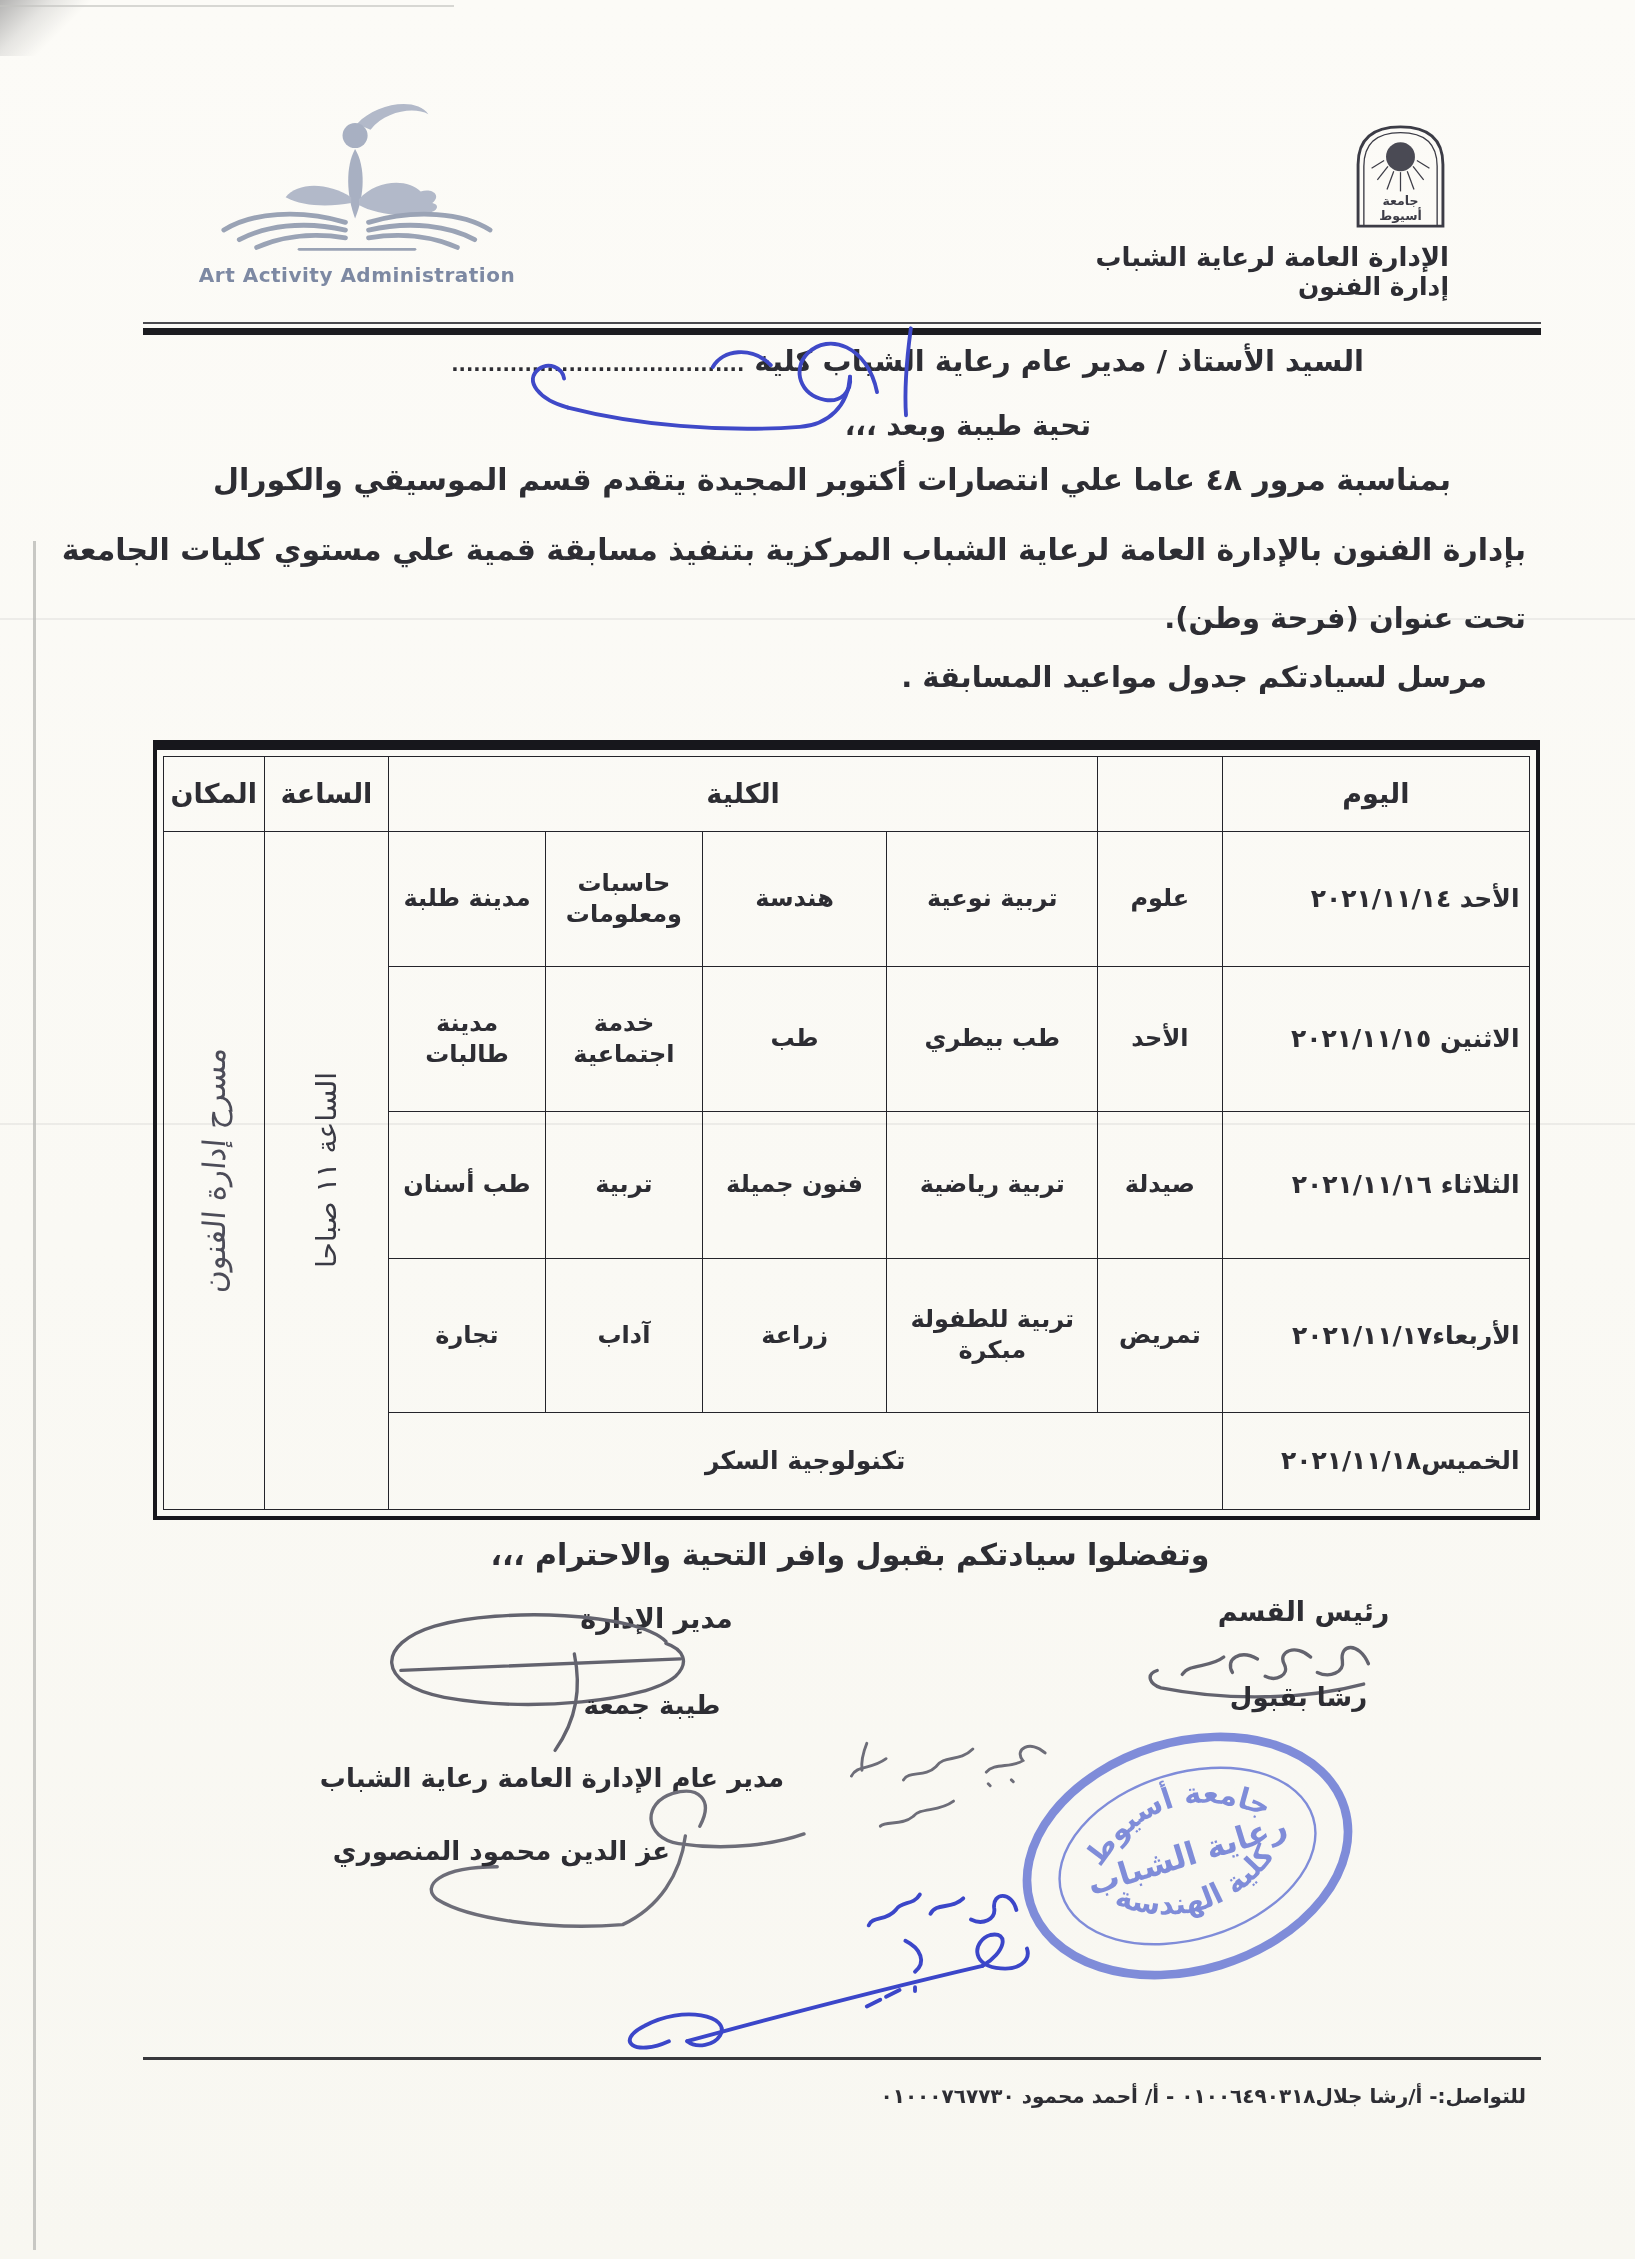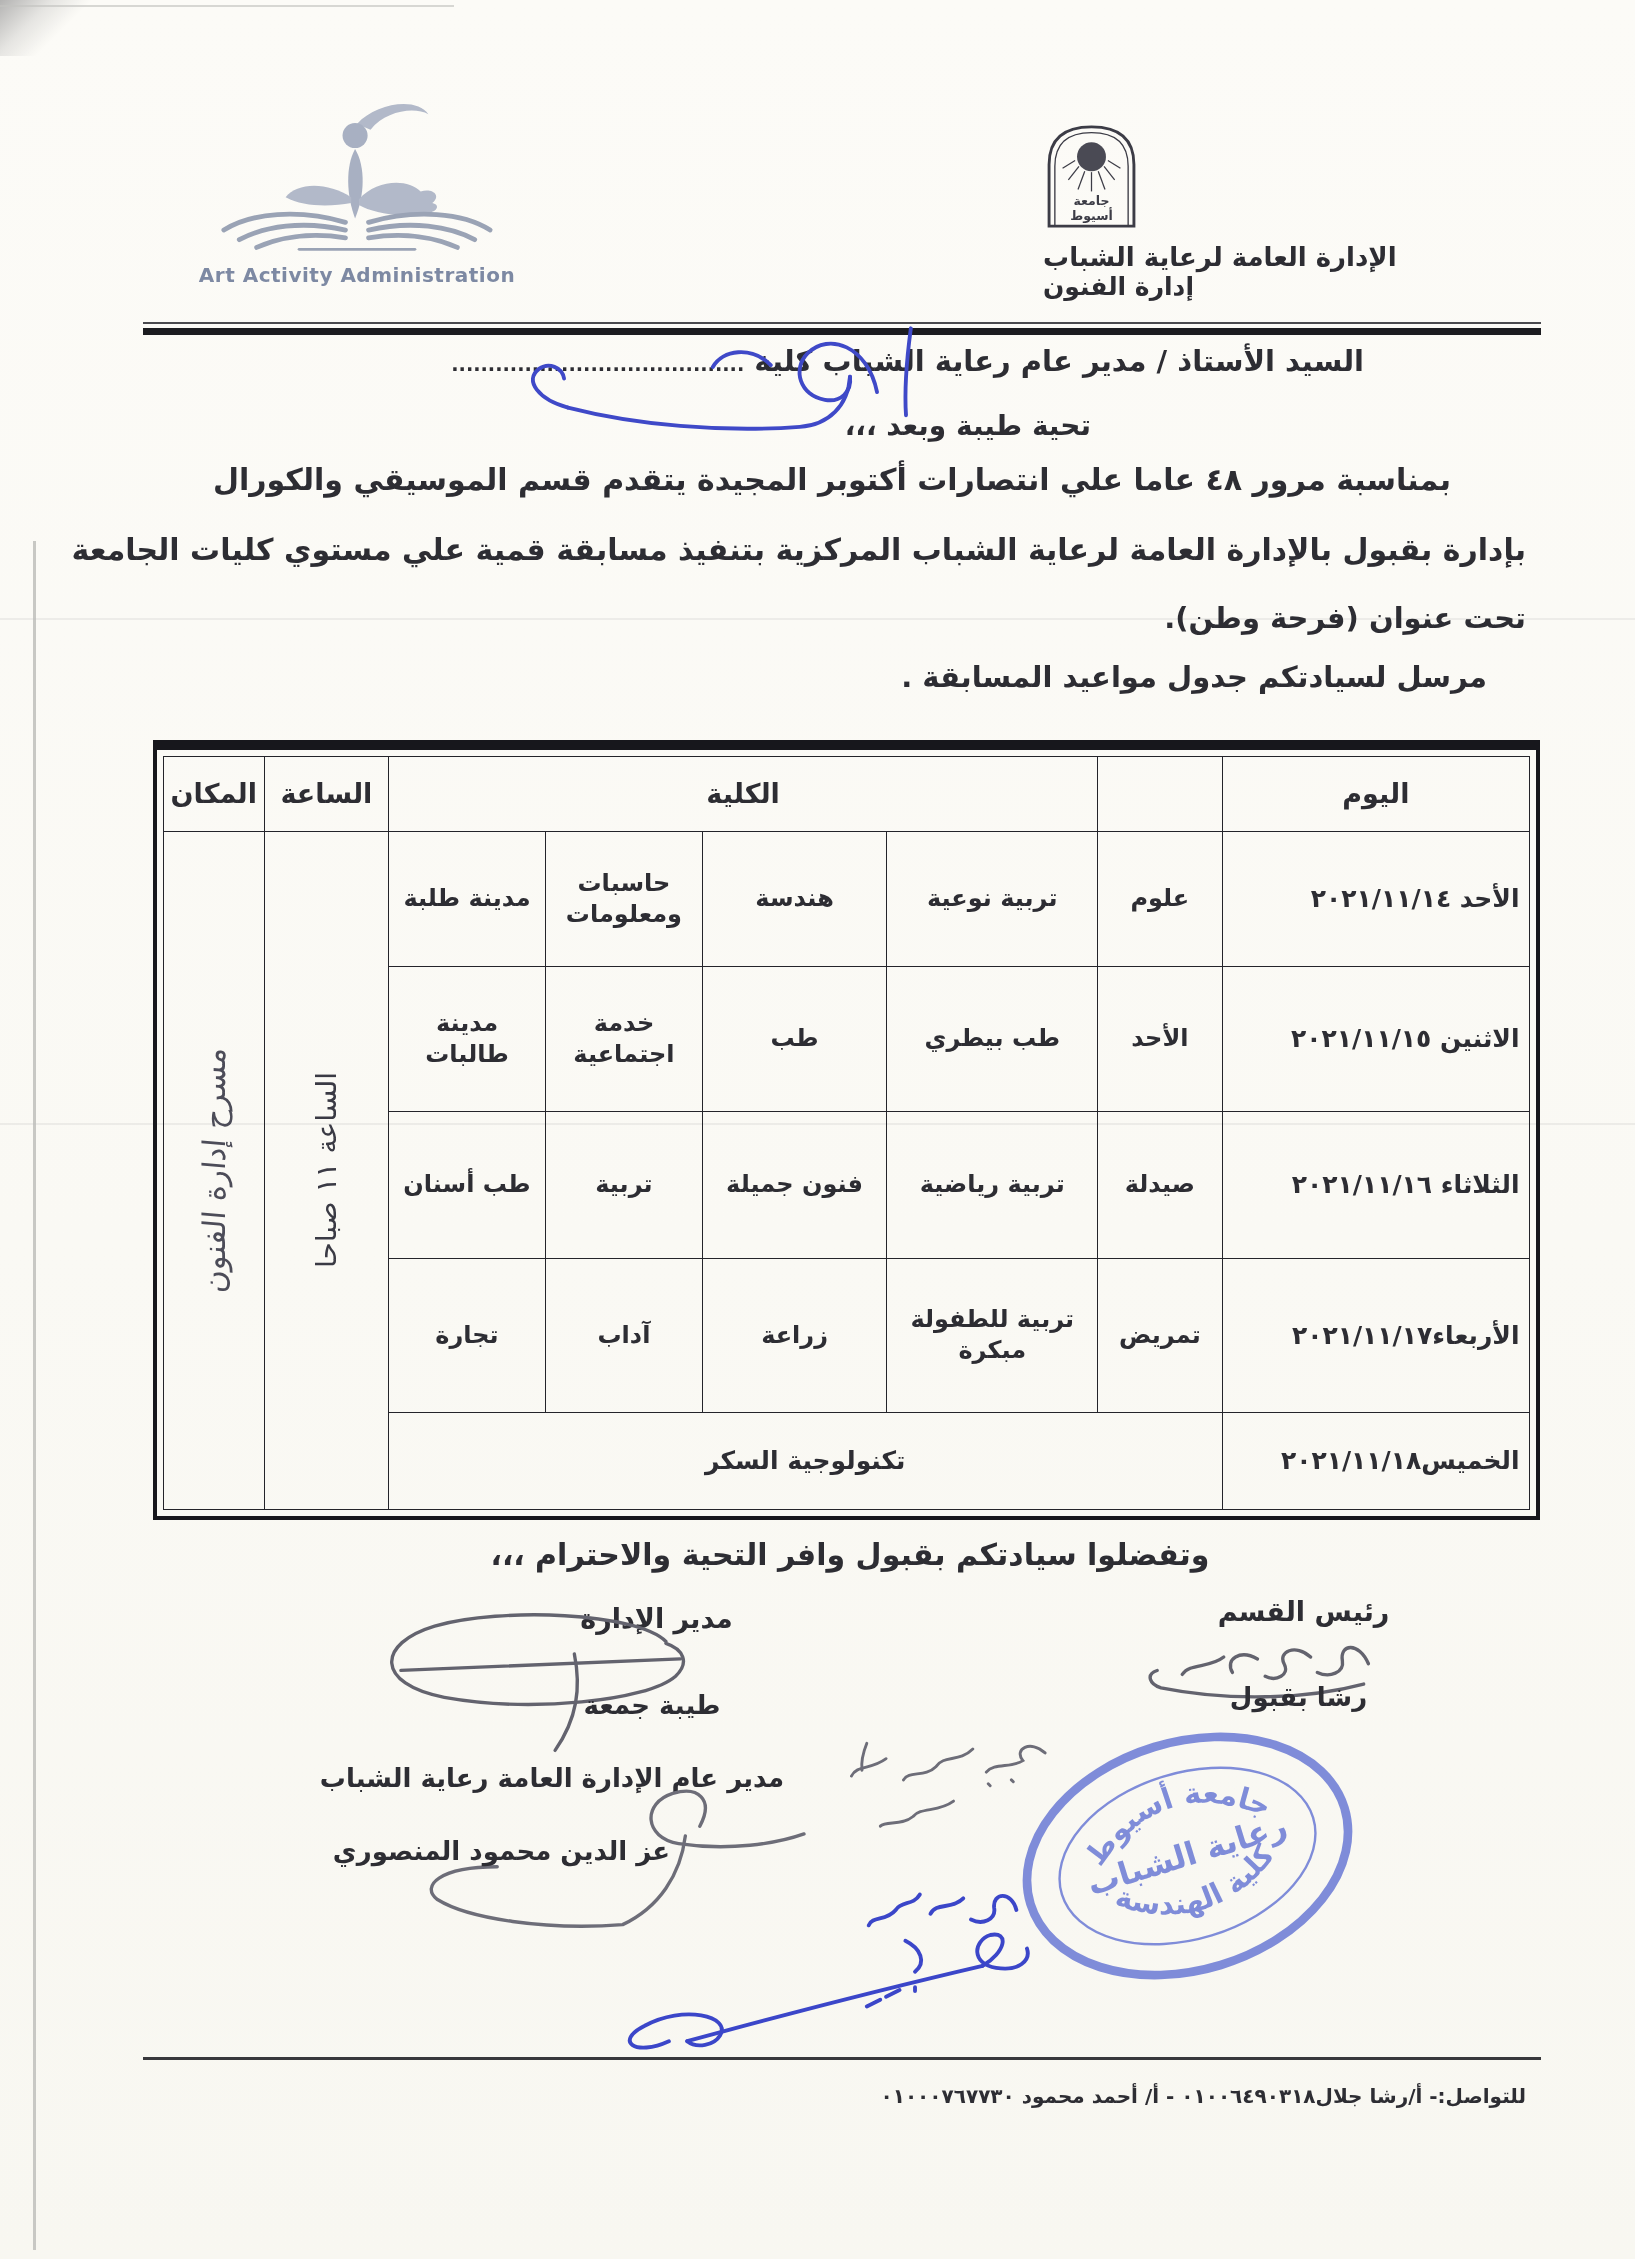--- a/index.html
+++ b/index.html
@@ -14,21 +14,21 @@
 
   
   .scan-corner{position:absolute;left:0;top:0;width:92px;height:56px;
     background:linear-gradient(135deg,rgba(120,120,122,.55) 0%,rgba(160,160,160,.25) 35%,transparent 62%);}
   .scan-topline{position:absolute;left:0;top:4.8px;width:454px;height:1.9px;background:#c3c3c0;opacity:.65}
   .scan-leftline{position:absolute;left:33px;top:541px;width:2.9px;height:1709px;background:#c8c8c4}
   .crease{position:absolute;left:0;width:100%;height:1.9px;background:rgba(185,185,185,.22)}
 
   
   .logo-caption{width:348px;text-align:center;font-size:20px;font-weight:bold;color:#7d89a3;letter-spacing:0.5px}
-  .org-block{width:406px;text-align:left;direction:rtl}
+  .org-block{width:406px;text-align:right;direction:rtl}
   .org-line1{font-size:26px;font-weight:bold;margin-top:7.7px}
   .org-line2{font-size:25px;font-weight:bold;margin-top:0}
   .rule-thin{height:1.9px;background:#4a4a4e}
   .rule-thick{height:7.7px;background:#1c1c20;margin-top:3.9px}
 
   .dots{font-size:19.3px;letter-spacing:1px}
 
   
   .tblwrap{position:absolute;left:153px;top:740px;width:1387px;border:4.8px solid #17171c;
            border-top-width:10.6px;padding:5.8px}
@@ -127,21 +127,21 @@
       <path d="M410 88 C 400 40, 360 26, 338 48 C 322 64, 330 92, 356 96 C 372 99, 384 88, 382 72"></path>
       <path d="M382 72 C 380 102, 360 122, 330 124 C 250 130, 160 122, 90 104"></path>
       <path d="M90 104 C 60 96, 44 76, 60 64 C 70 57, 84 62, 86 74"></path>
       <path d="M300 60 C 280 40, 250 44, 240 62"></path>
     </g>
   </svg>
 
   <div class="abs rtl b nw" style="top:409px;right:545px;font-size:28px">تحية طيبة وبعد ،،،</div>
 
   <div class="abs rtl b nw" style="top:462px;right:185px;font-size:30px">بمناسبة مرور ٤٨ عاما علي انتصارات أكتوبر المجيدة يتقدم قسم الموسيقي والكورال</div>
-  <div class="abs rtl b nw" style="top:532px;right:110px;font-size:30px">بإدارة بقبول بالإدارة العامة لرعاية الشباب المركزية بتنفيذ مسابقة قمية علي مستوي كليات الجامعة</div>
+  <div class="abs rtl b nw" style="top:532px;right:110px;font-size:30px">بإدارة الفنون بالإدارة العامة لرعاية الشباب المركزية بتنفيذ مسابقة قمية علي مستوي كليات الجامعة</div>
   <div class="abs rtl b nw" style="top:601px;right:110px;font-size:29px">تحت عنوان (فرحة وطن).</div>
   <div class="abs rtl b nw" style="top:660px;right:149px;font-size:29px">مرسل لسيادتكم جدول مواعيد المسابقة .</div>
 
   <div class="tblwrap">
     <table class="sched">
       <colgroup>
         <col style="width:302px">
           <col style="width:122px">
           <col style="width:207px">
           <col style="width:181px">

